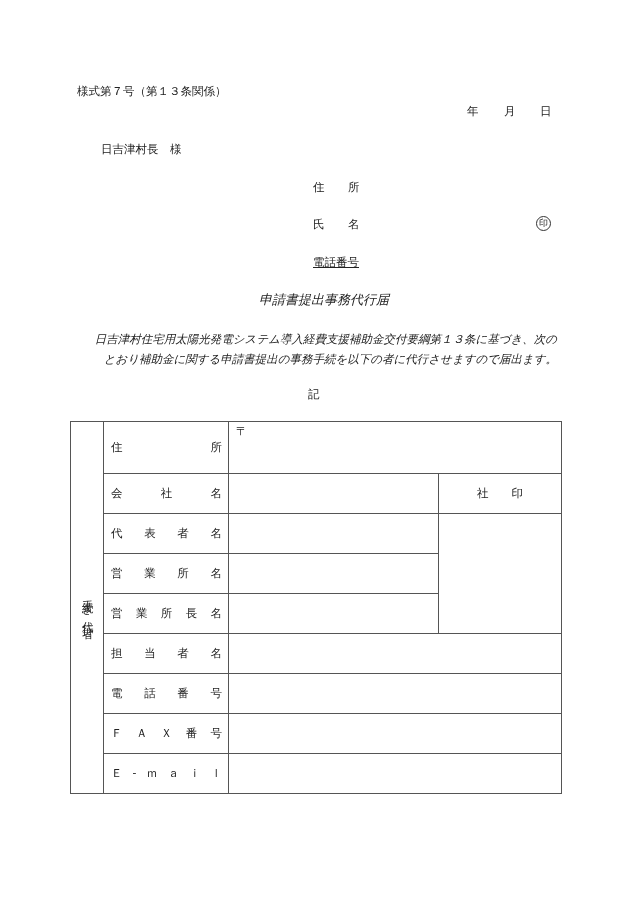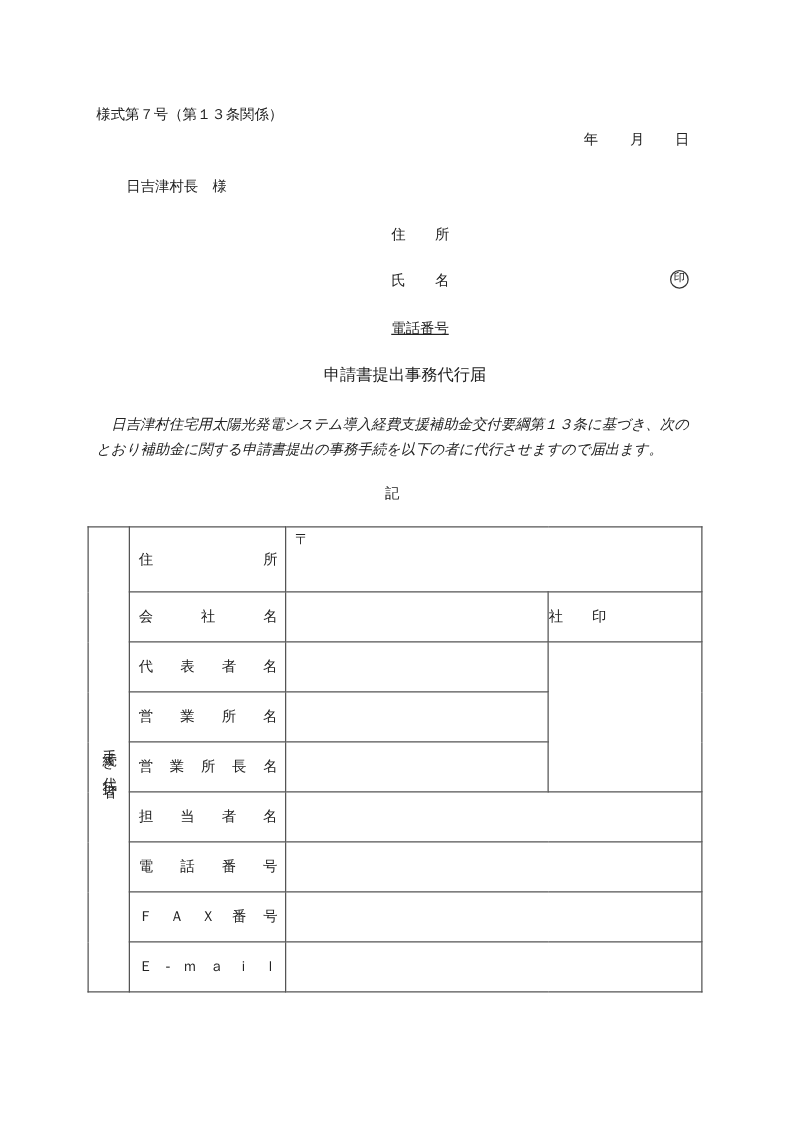--- a/index.html
+++ b/index.html
@@ -1,31 +1,31 @@
 <!DOCTYPE html>
 <html><head>
 <meta charset="utf-8">
 <style>
   html, body { margin:0; padding:0; background:#ffffff; }
   body { width:630px; height:915px; position:relative; overflow:hidden;
          font-family:"DejaVu Serif","Liberation Serif",serif; color:#222; font-size:11.5px; }
-  .abs { position:absolute; white-space:nowrap; }
-  .title { font-size:13px; }
+  .abs { position:absolute; white-space:nowrap;text-align:right; }
+  .title { font-size:13px;font-style:italic; }
   .para { left:77px; top:330px; width:480px; line-height:20px; white-space:normal; font-size:11.5px; }
   .seal { width:13px; height:13px; border:1px solid #333; border-radius:50%; font-size:9px;
           line-height:13px; text-align:center; }
   table.form { position:absolute; left:70px; top:421px; border-collapse:collapse; }
   table.form td { border:1px solid #555; padding:0; font-size:11.5px; vertical-align:middle; }
   .side { width:32px; text-align:center; }
   .side-text { writing-mode:vertical-rl; text-orientation:upright; letter-spacing:3px; line-height:1; display:inline-block; }
   .lbl { width:124px; height:39px; }
   .lbl .jt { display:flex; justify-content:space-between; padding:0 6px 0 7px; }
   .val { }
   .zip { vertical-align:top !important; padding:2px 0 0 7px !important; font-size:11px; }
-  .sealcell { }
+  .sealcell { text-align:center; }
 </style>
 </head>
 <body>
 
 <div class="abs" style="left:77px;top:84px;">様式第７号（第１３条関係）</div>
 
 <div>
   <span class="abs" style="left:467px;top:104px;">年</span>
   <span class="abs" style="left:504px;top:104px;">月</span>
   <span class="abs" style="left:540px;top:104px;">日</span>

